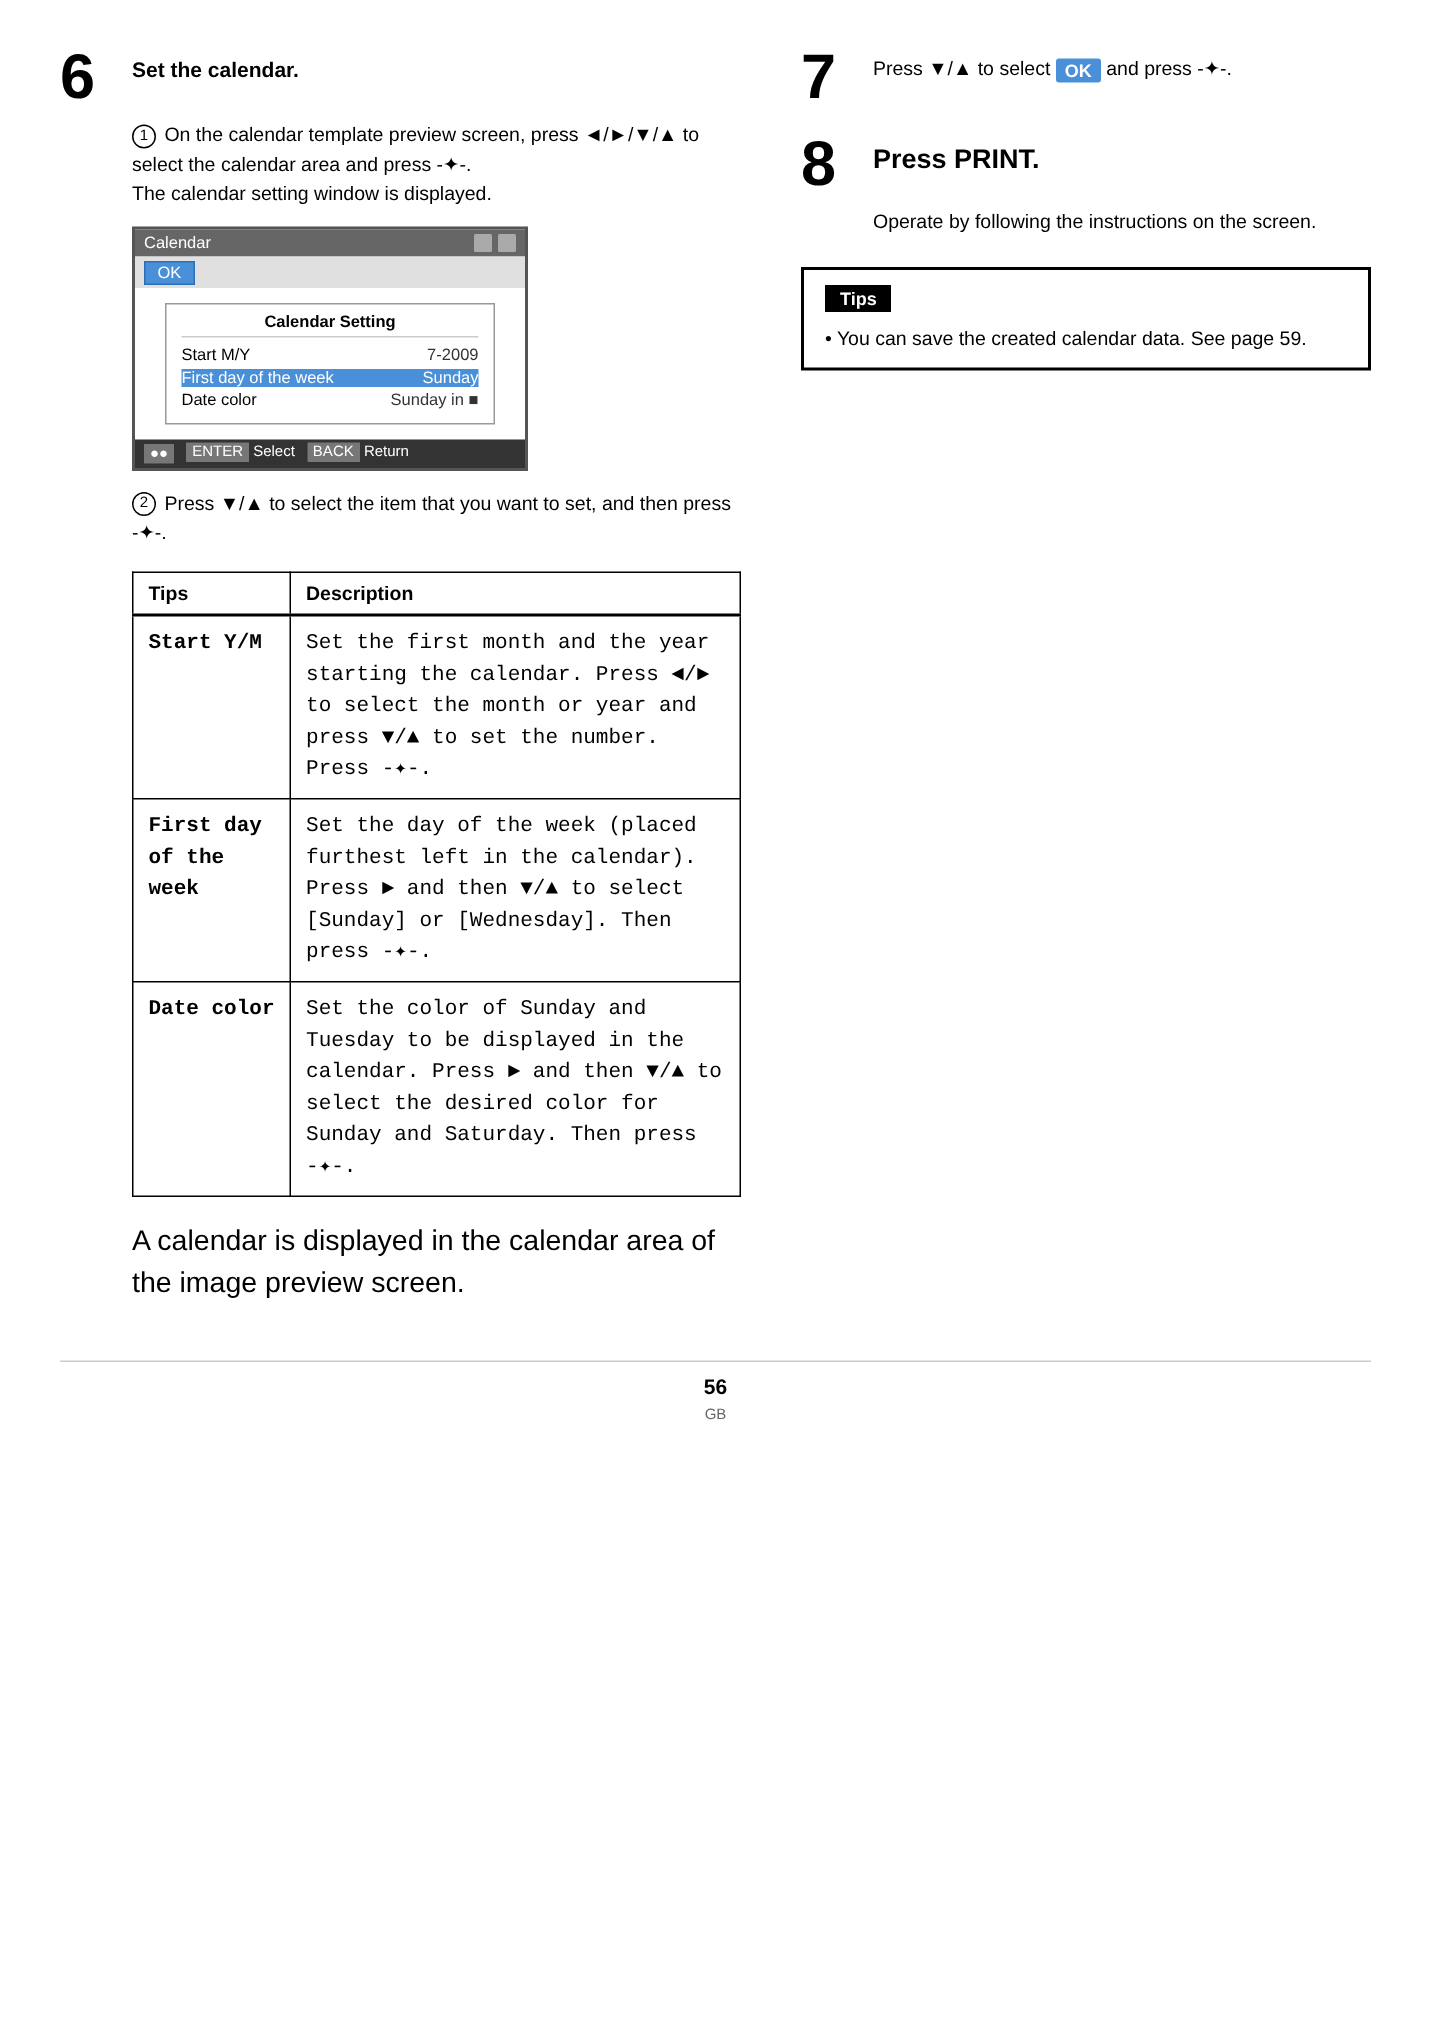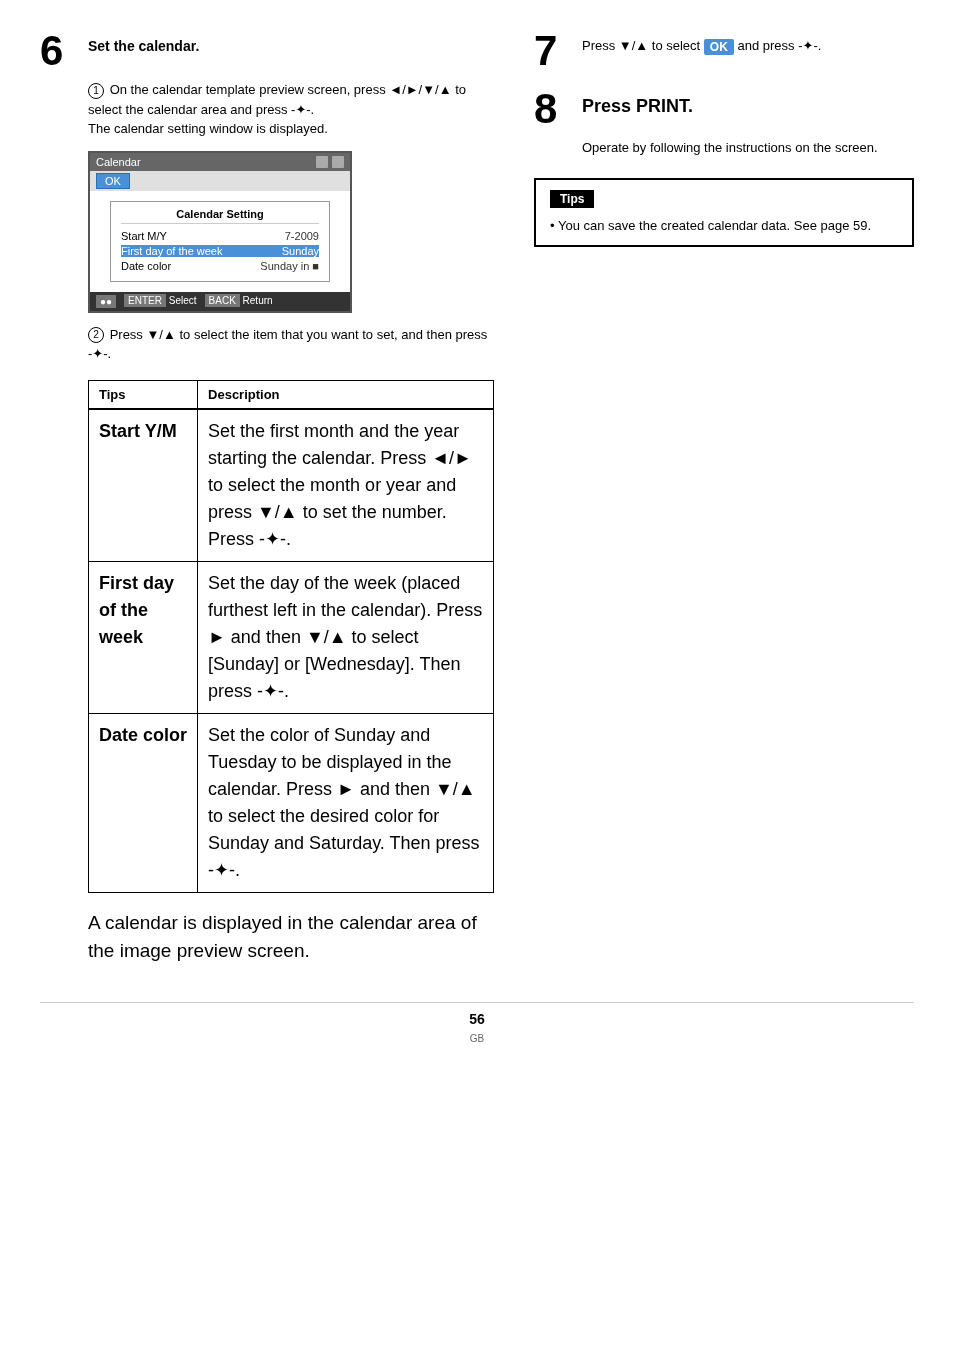--- a/index.html
+++ b/index.html
@@ -164,22 +164,23 @@
       border-bottom: 2px solid #000;
       padding: 6px 10px;
       font-weight: bold;
       text-align: left;
       font-size: 13px;
     }
     .info-table td {
       border: 1px solid #000;
       padding: 8px 10px;
       vertical-align: top;
-      font-size: 18px;
-      line-height: 1.5;
+      font-size: 14px;
+      line-height: 1.5;
+      font-family: Liberation Mono, monospace;
     }
     .info-table td:first-child {
       font-weight: bold;
       white-space: nowrap;
     }
     .calendar-note {
       margin-top: 10px;
       line-height: 1.5;
       font-size: 19px;
     }

